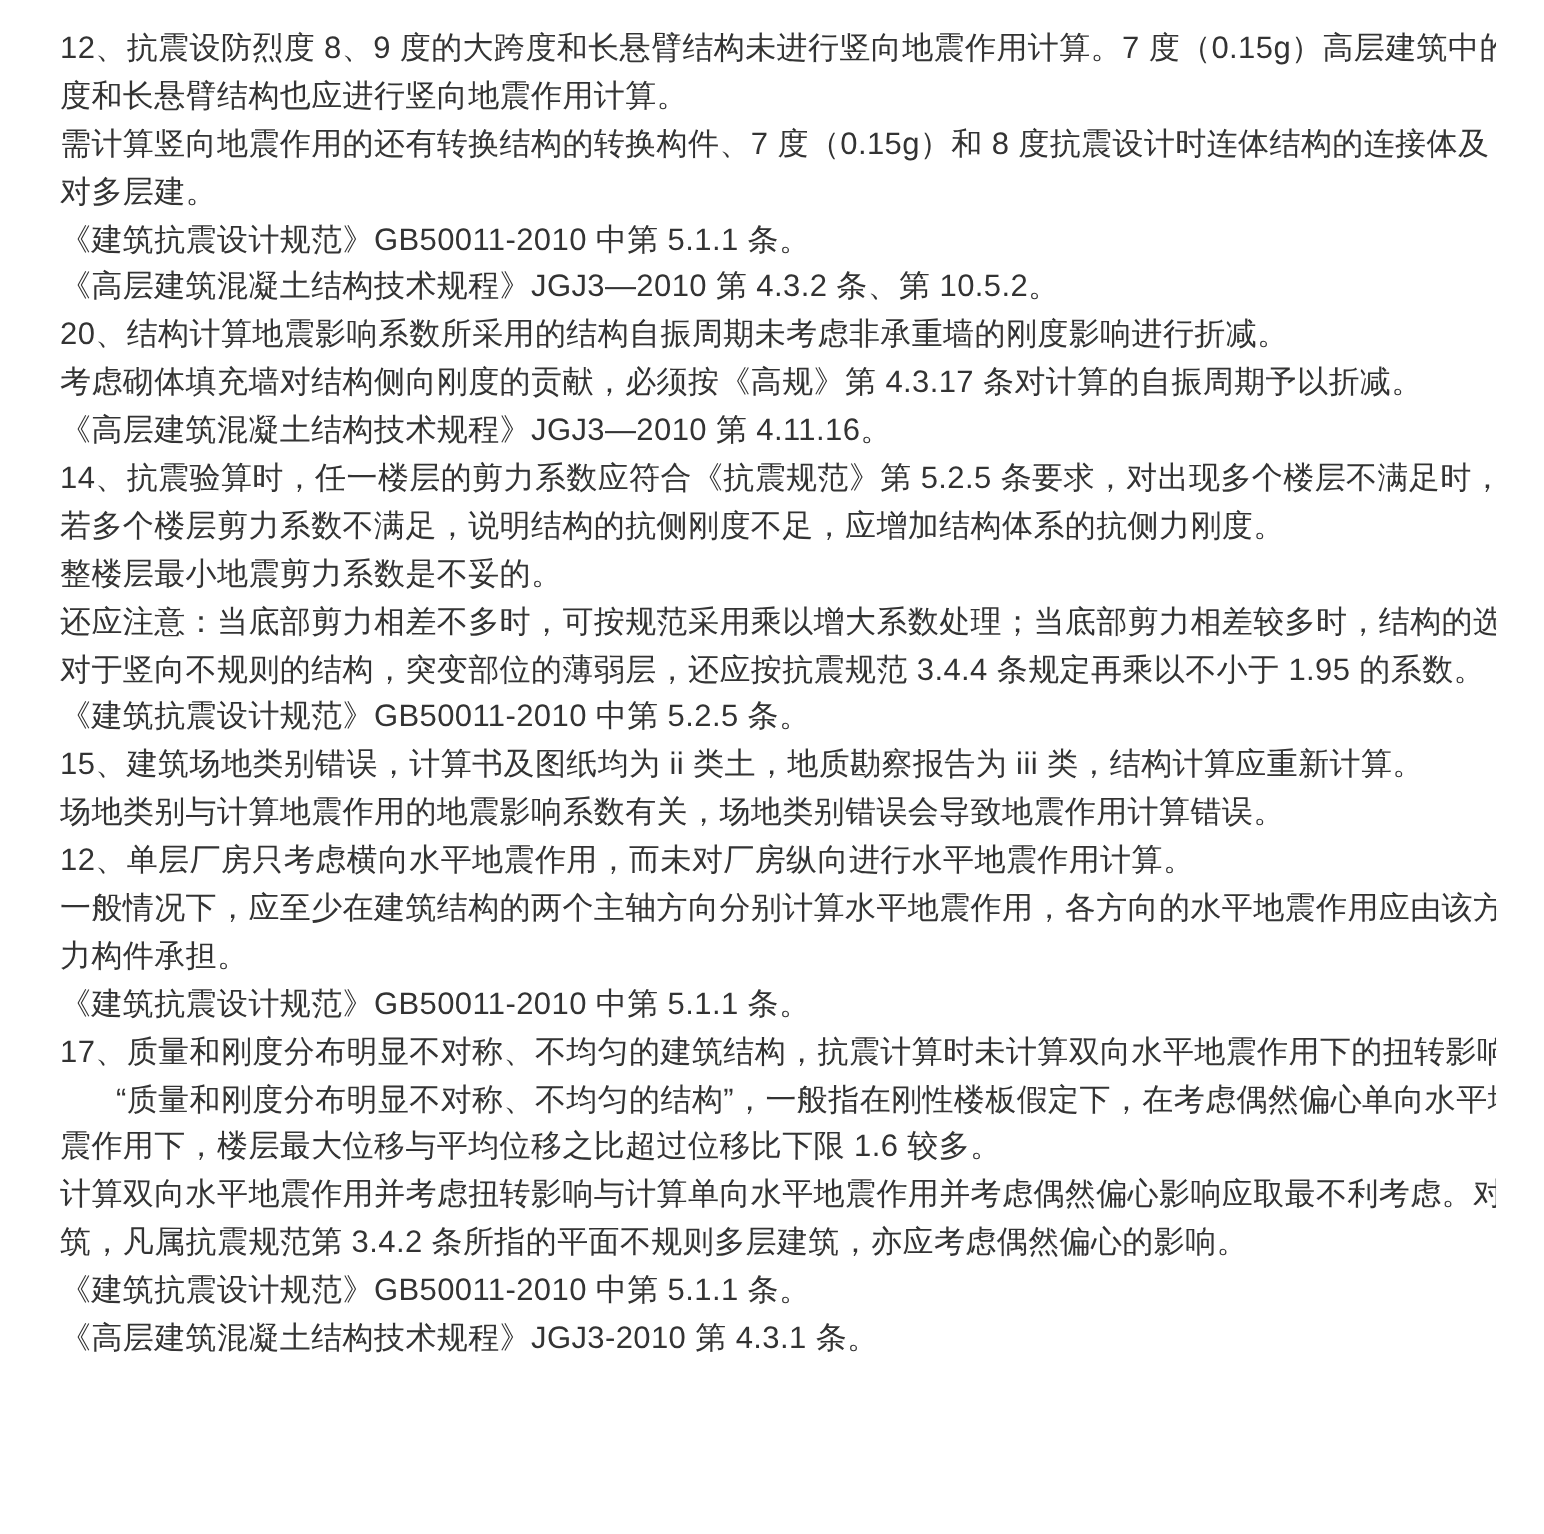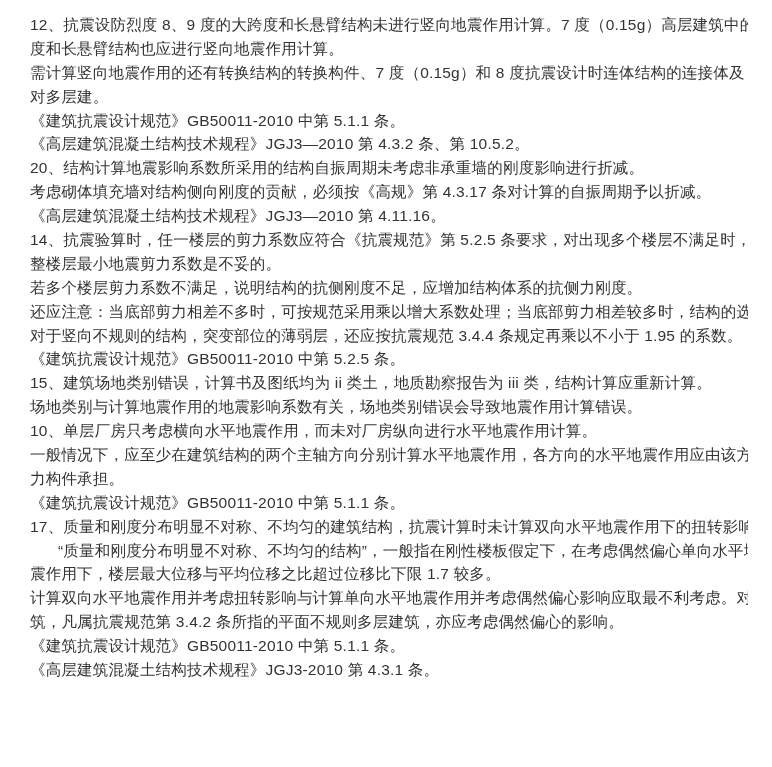--- a/index.html
+++ b/index.html
@@ -40,31 +40,31 @@
     <div class="text-line">12、抗震设防烈度 8、9 度的大跨度和长悬臂结构未进行竖向地震作用计算。7 度（0.15g）高层建筑中的大跨</div>
     <div class="text-line">度和长悬臂结构也应进行竖向地震作用计算。</div>
     <div class="text-line">需计算竖向地震作用的还有转换结构的转换构件、7 度（0.15g）和 8 度抗震设计时连体结构的连接体及 9 度时</div>
     <div class="text-line">对多层建。</div>
     <div class="text-line">《建筑抗震设计规范》GB50011-2010 中第 5.1.1 条。</div>
     <div class="text-line">《高层建筑混凝土结构技术规程》JGJ3—2010 第 4.3.2 条、第 10.5.2。</div>
     <div class="text-line">20、结构计算地震影响系数所采用的结构自振周期未考虑非承重墙的刚度影响进行折减。</div>
     <div class="text-line">考虑砌体填充墙对结构侧向刚度的贡献，必须按《高规》第 4.3.17 条对计算的自振周期予以折减。</div>
     <div class="text-line">《高层建筑混凝土结构技术规程》JGJ3—2010 第 4.11.16。</div>
     <div class="text-line">14、抗震验算时，任一楼层的剪力系数应符合《抗震规范》第 5.2.5 条要求，对出现多个楼层不满足时，仅靠调</div>
+    <div class="text-line">若多个楼层剪力系数不满足，说明结构的抗侧刚度不足，应增加结构体系的抗侧力刚度。</div>
     <div class="text-line">整楼层最小地震剪力系数是不妥的。</div>
-    <div class="text-line">若多个楼层剪力系数不满足，说明结构的抗侧刚度不足，应增加结构体系的抗侧力刚度。</div>
     <div class="text-line">还应注意：当底部剪力相差不多时，可按规范采用乘以增大系数处理；当底部剪力相差较多时，结构的选型和总</div>
     <div class="text-line">对于竖向不规则的结构，突变部位的薄弱层，还应按抗震规范 3.4.4 条规定再乘以不小于 1.95 的系数。</div>
     <div class="text-line">《建筑抗震设计规范》GB50011-2010 中第 5.2.5 条。</div>
     <div class="text-line">15、建筑场地类别错误，计算书及图纸均为 ii 类土，地质勘察报告为 iii 类，结构计算应重新计算。</div>
     <div class="text-line">场地类别与计算地震作用的地震影响系数有关，场地类别错误会导致地震作用计算错误。</div>
-    <div class="text-line">10、单层厂房只考虑横向水平地震作用，而未对厂房纵向进行水平地震作用计算。</div>
+    <div class="text-line">12、单层厂房只考虑横向水平地震作用，而未对厂房纵向进行水平地震作用计算。</div>
     <div class="text-line">一般情况下，应至少在建筑结构的两个主轴方向分别计算水平地震作用，各方向的水平地震作用应由该方向抗侧</div>
     <div class="text-line">力构件承担。</div>
     <div class="text-line">《建筑抗震设计规范》GB50011-2010 中第 5.1.1 条。</div>
     <div class="text-line">17、质量和刚度分布明显不对称、不均匀的建筑结构，抗震计算时未计算双向水平地震作用下的扭转影响。</div>
     <div class="text-line indent">“质量和刚度分布明显不对称、不均匀的结构”，一般指在刚性楼板假定下，在考虑偶然偏心单向水平地震地</div>
-    <div class="text-line">震作用下，楼层最大位移与平均位移之比超过位移比下限 1.7 较多。</div>
+    <div class="text-line">震作用下，楼层最大位移与平均位移之比超过位移比下限 1.6 较多。</div>
     <div class="text-line">计算双向水平地震作用并考虑扭转影响与计算单向水平地震作用并考虑偶然偏心影响应取最不利考虑。对多层建</div>
     <div class="text-line">筑，凡属抗震规范第 3.4.2 条所指的平面不规则多层建筑，亦应考虑偶然偏心的影响。</div>
     <div class="text-line">《建筑抗震设计规范》GB50011-2010 中第 5.1.1 条。</div>
     <div class="text-line">《高层建筑混凝土结构技术规程》JGJ3-2010 第 4.3.1 条。</div>
   </div>
 
 </body></html>

